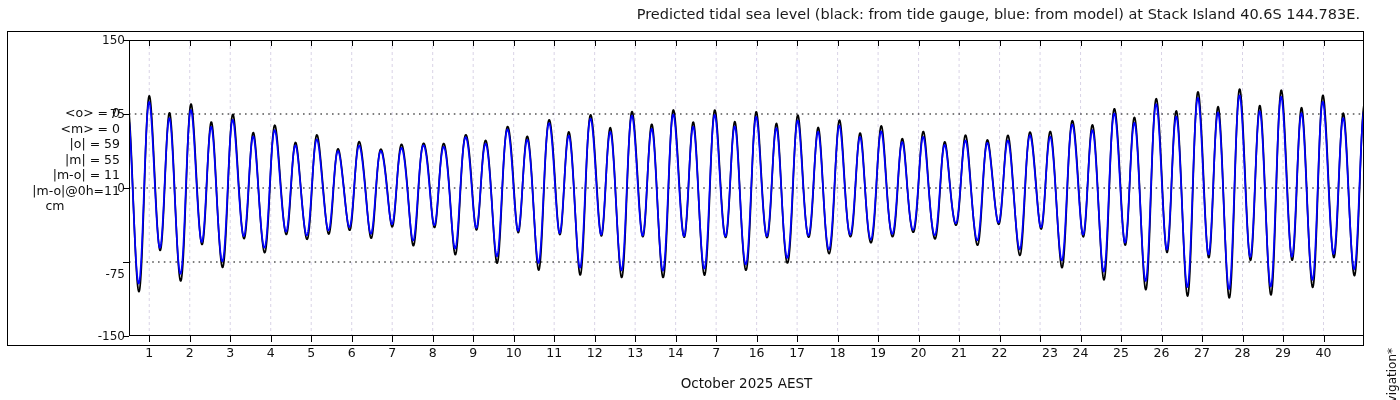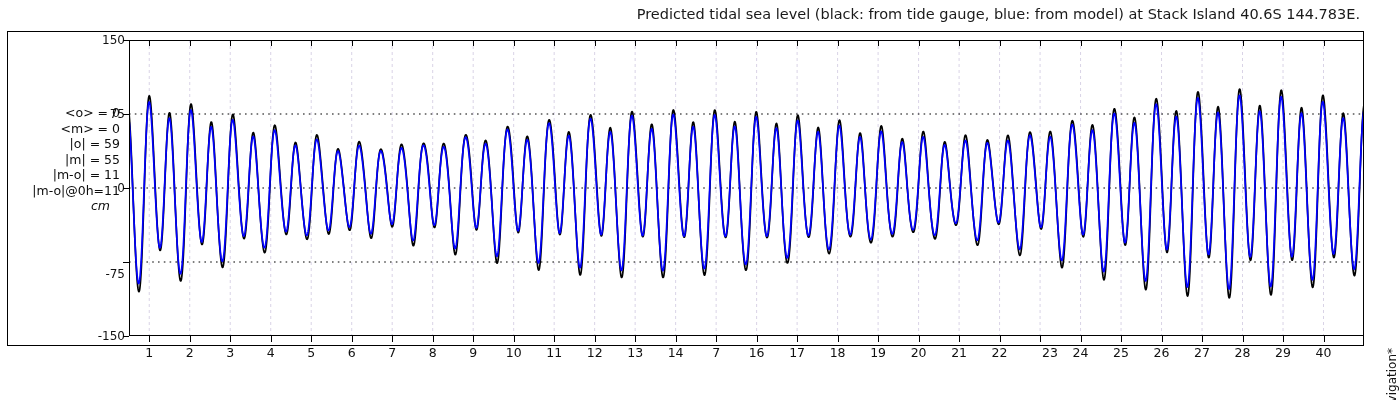--- a/index.html
+++ b/index.html
@@ -26,21 +26,21 @@
     background:#ffffff;
   }
 
   
   .stats-block{
     position:absolute;left:0px;top:105px;width:122px;
     text-align:right;font-size:12.5px;line-height:15.5px;color:#0d0d0d;
     white-space:nowrap;
   }
   .stats-block div{padding-right:2px;}
-  .stats-unit{text-align:right;padding-right:12px !important;font-style:italic;}
+  .stats-unit{text-align:center;padding-right:12px !important;}
 
   
   .plot-wrap{
     position:absolute;left:129px;top:40px;
     width:1235px;height:296px;
   }
   .plot-frame{
     position:absolute;left:0;top:0;width:100%;height:100%;
     border:1px solid #000000;box-sizing:border-box;
     background:transparent;
@@ -239,16 +239,17 @@
         <div class="xlabel" style="left: 951.557px;">24</div>
         <div class="xlabel" style="left: 992.049px;">25</div>
         <div class="xlabel" style="left: 1032.54px; text-align: center;">26</div>
         <div class="xlabel" style="left: 1073.03px;">27</div>
         <div class="xlabel" style="left: 1113.52px;">28</div>
         <div class="xlabel" style="left: 1154.02px;">29</div>
         <div class="xlabel" style="left: 1194.51px;">40</div>
       </div>
   </div>
 
+  <div class="xaxis-title">October 2025 AEST</div>
 
   <div class="credit">© IMOS 16-Jun-2025 15:01:00. *Not for navigation*</div>
 
 </div>
 
 </body></html>

